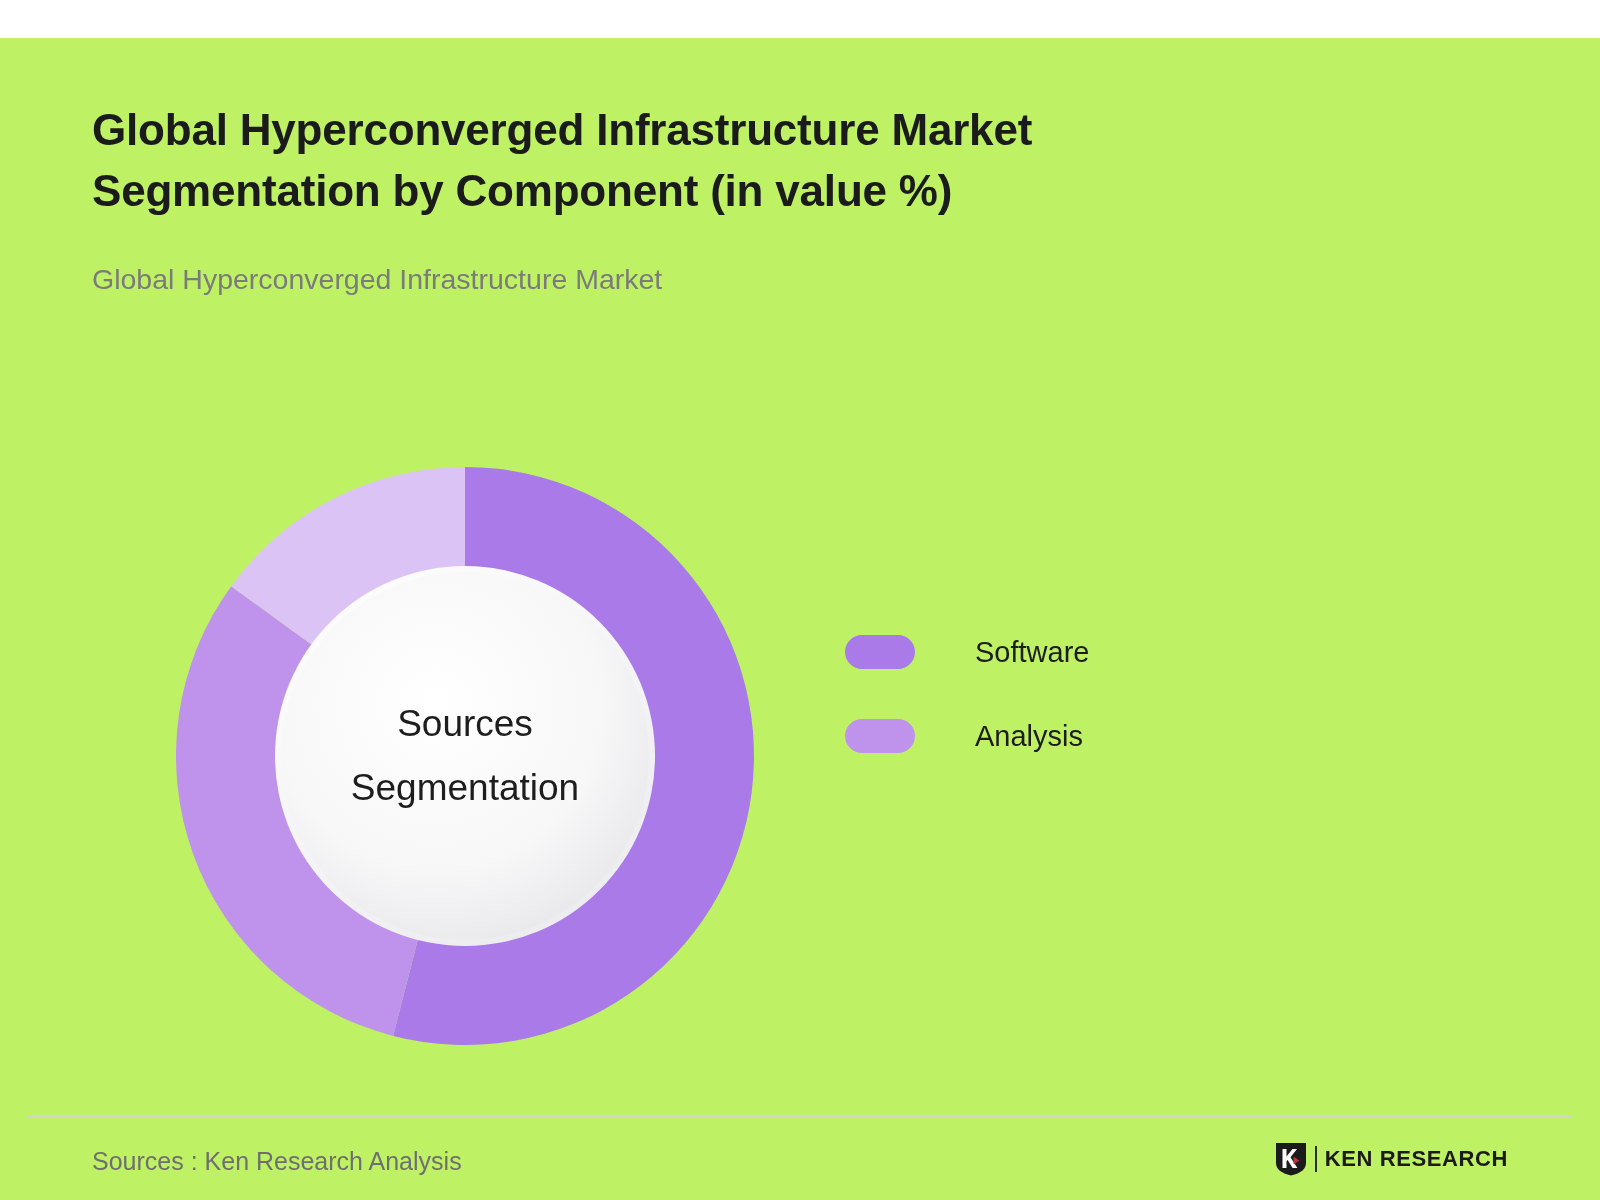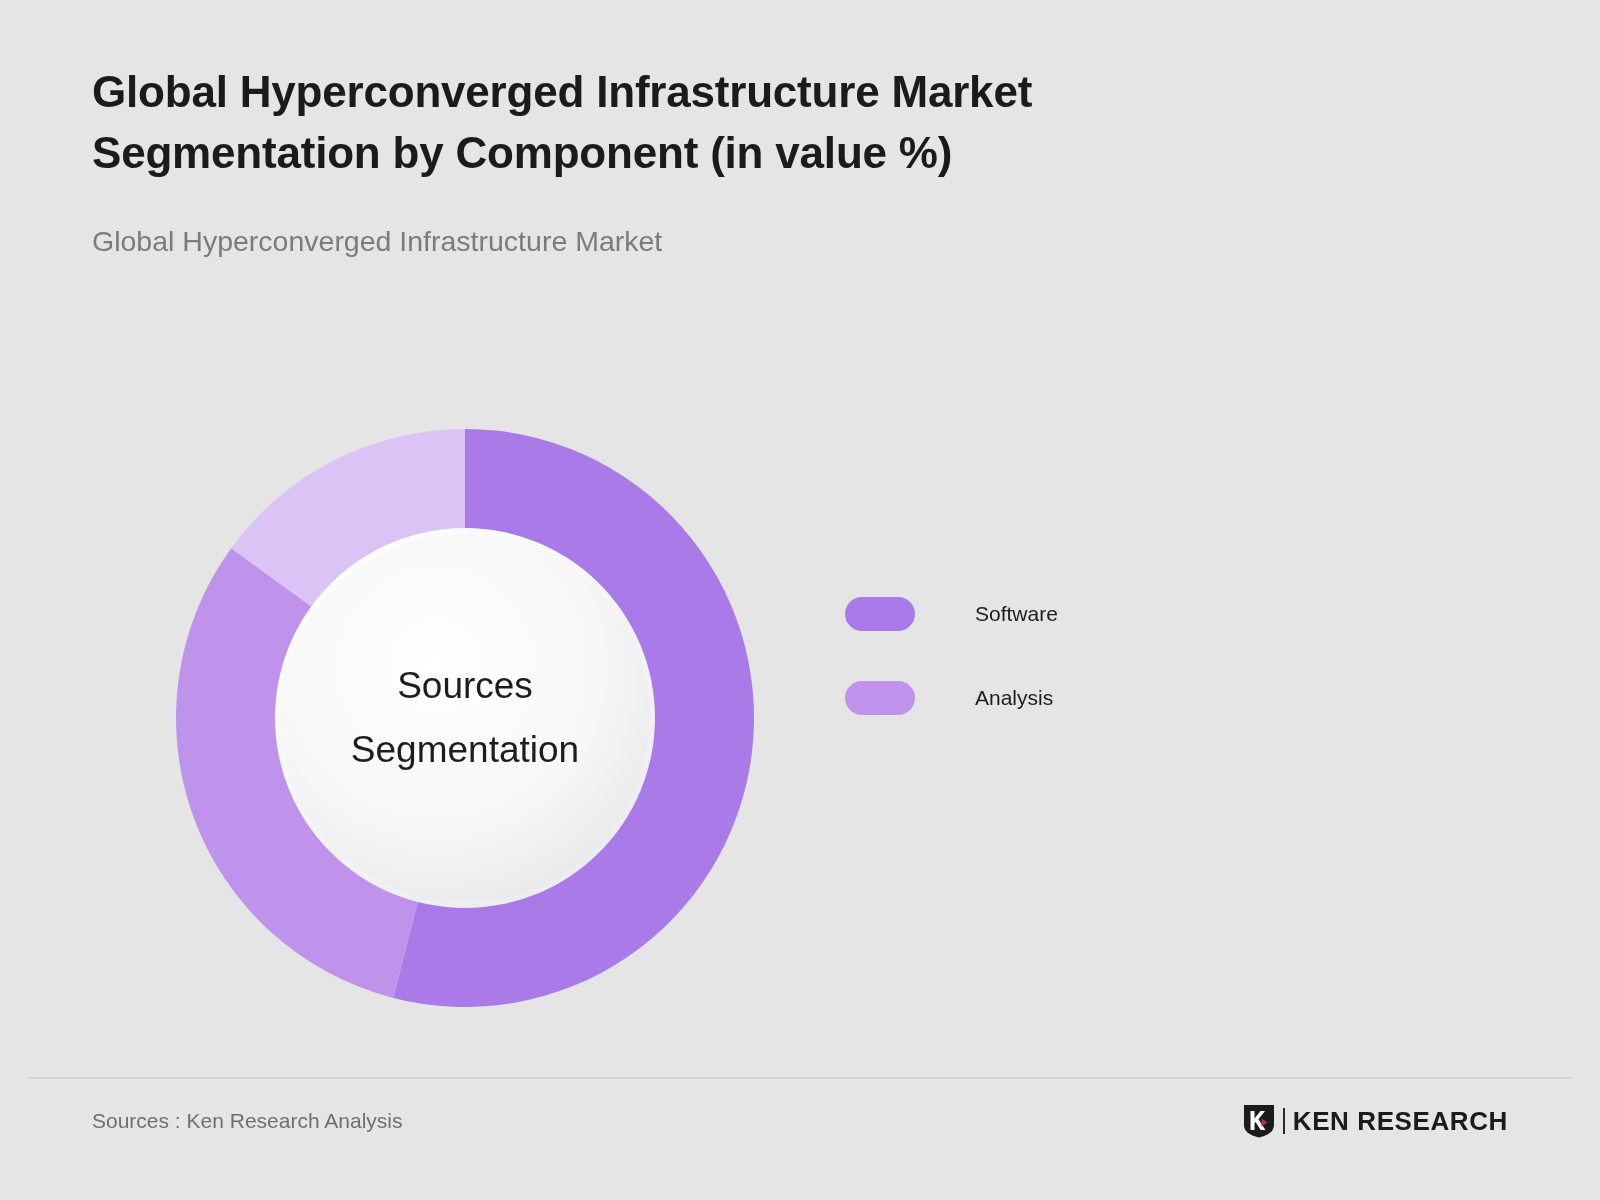--- a/index.html
+++ b/index.html
@@ -11,21 +11,22 @@
     height: 1200px;
     background: #ffffff;
     font-family: "Liberation Sans", sans-serif;
     overflow: hidden;
     position: relative;
   }
 
   .slide {
     position: absolute;
     inset: 0;
-    background: #e5e5e5;
+    background: #bef264;
+    margin-top: 38px;
   }
 
   
   .header {
     position: absolute;
     left: 92px;
     top: 62px;
     width: 1200px;
   }
   .title {
@@ -95,21 +96,21 @@
     height: 84px;
   }
   .legend-swatch {
     width: 70px;
     height: 34px;
     border-radius: 17px;
     flex: 0 0 auto;
   }
   .legend-label {
     margin-left: 60px;
-    font-size: 21px;
+    font-size: 29px;
     color: #1d1d1d;
     white-space: nowrap;
   }
 
   
   .footer-divider {
     position: absolute;
     left: 28px;
     right: 28px;
     top: 1077px;
@@ -120,21 +121,21 @@
     position: absolute;
     left: 0;
     right: 0;
     top: 1077px;
     height: 123px;
   }
   .sources {
     position: absolute;
     left: 92px;
     top: 32px;
-    font-size: 21px;
+    font-size: 25px;
     color: #6f6f6f;
     white-space: nowrap;
   }
 
   .logo {
     position: absolute;
     right: 92px;
     top: 24px;
     display: flex;
     align-items: center;
@@ -146,21 +147,21 @@
     flex: 0 0 auto;
   }
   .logo-bar {
     width: 2px;
     height: 26px;
     background: #2b2b2b;
     margin: 0 8px 0 7px;
     flex: 0 0 auto;
   }
   .logo-text {
-    font-size: 26px;
+    font-size: 22px;
     font-weight: bold;
     letter-spacing: 0.6px;
     color: #1b1b1b;
     font-family: "Liberation Sans", sans-serif;
     display: flex;
     align-items: center;
   }
   .logo-k-wrap {
     position: relative;
     display: inline-block;

